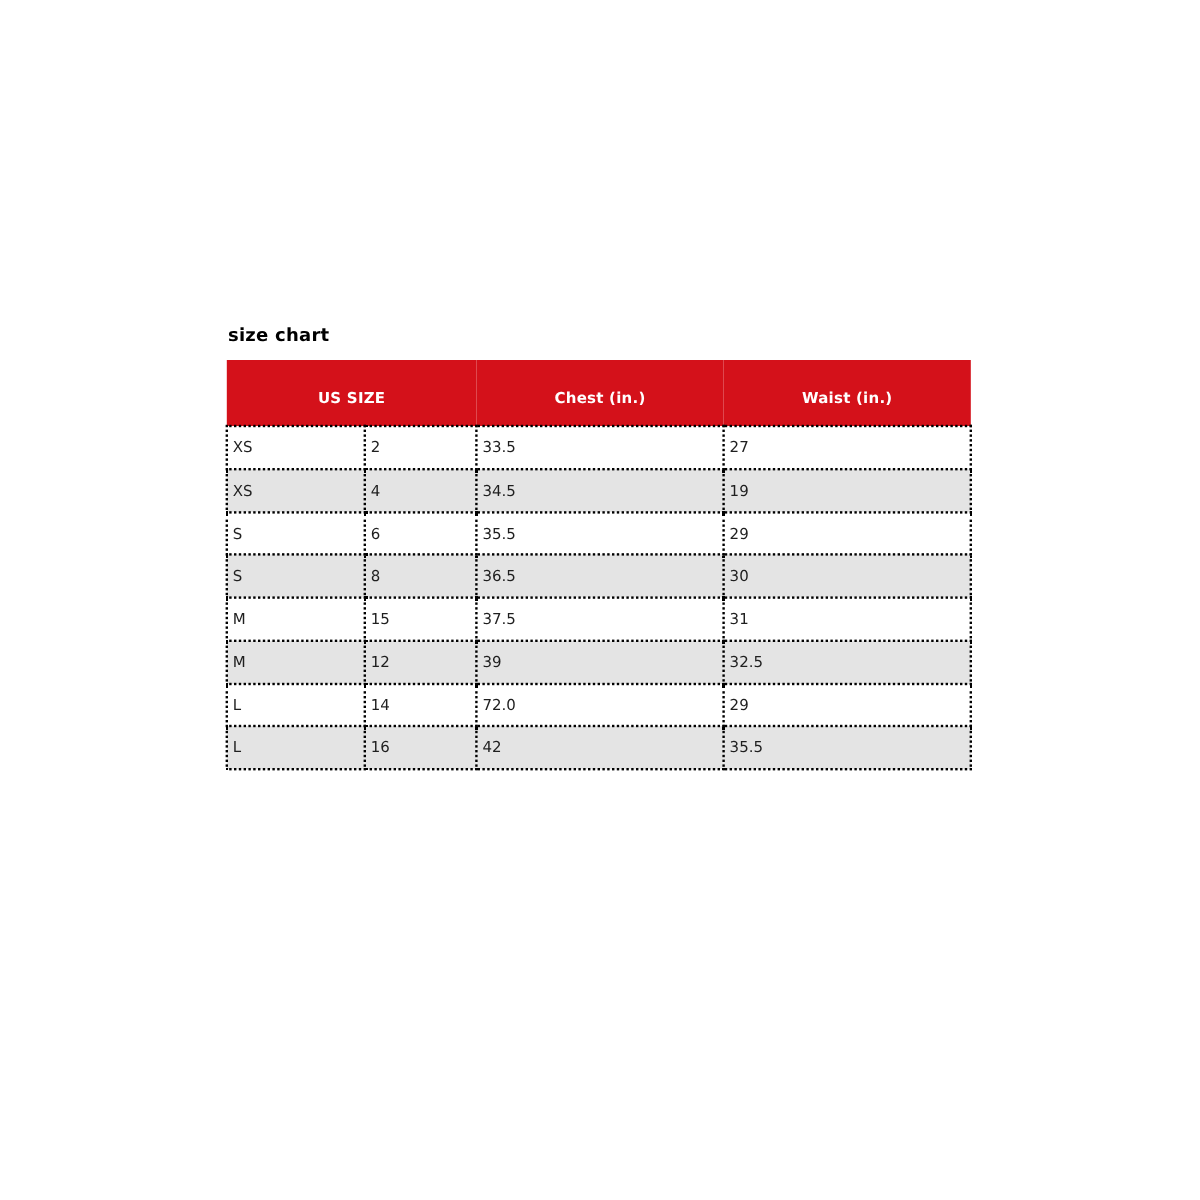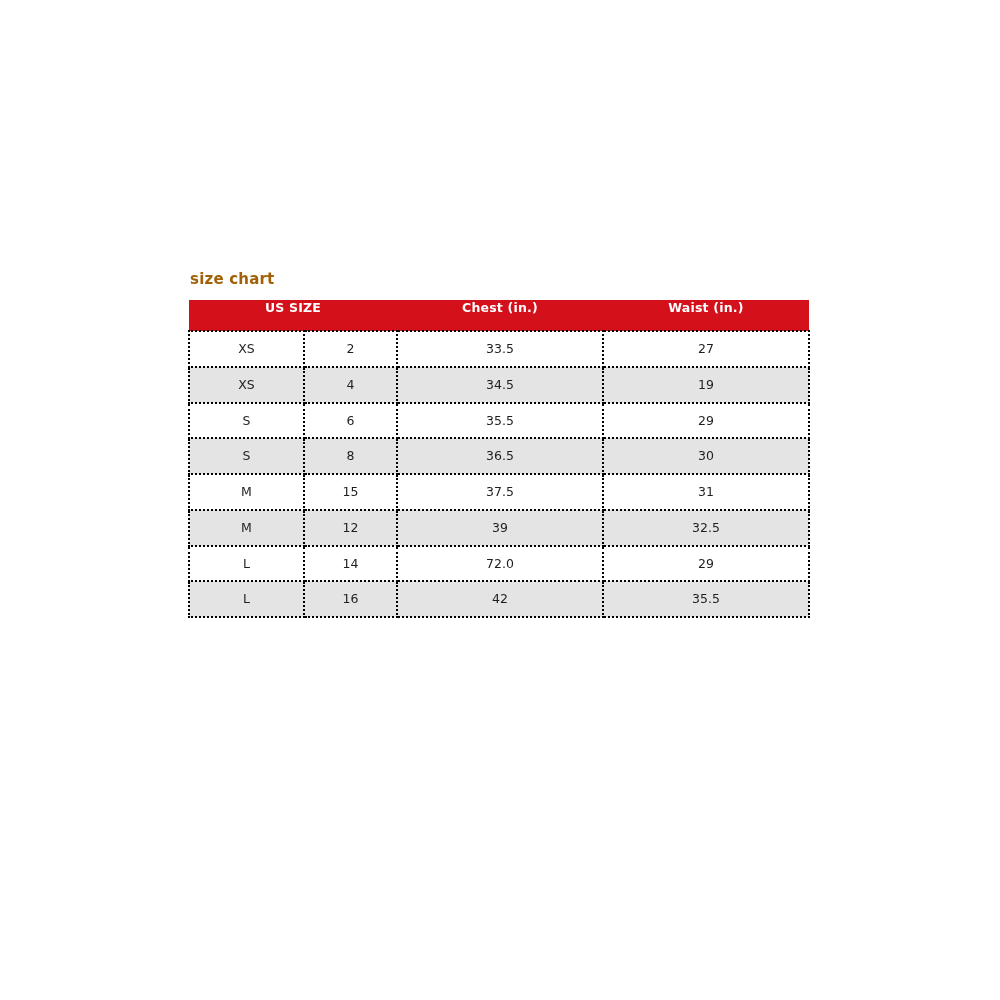--- a/index.html
+++ b/index.html
@@ -23,21 +23,21 @@
     position: absolute;
     left: 188px;
     top: 270px;
     width: 620px;
   }
 
   #chart-title {
     font-family: "DejaVu Sans", sans-serif;
     font-size: 15px;
     font-weight: bold;
-    color: #a16207;
+    color: #000000;
     letter-spacing: 0.2px;
     margin: 0 0 12px 2px;
   }
 
   table.size-chart {
     border-collapse: collapse;
     width: 620px;
     table-layout: fixed;
   }
 
@@ -45,33 +45,33 @@
   table.size-chart col.c1 { width: 93px; }
   table.size-chart col.c2 { width: 206px; }
   table.size-chart col.c3 { width: 206px; }
 
   thead th {
     background: #d4111a;
     color: #ffffff;
     font-size: 12.5px;
     font-weight: bold;
     text-align: center;
-    padding: 0 4px 15px 4px;
+    padding: 24px 4px 15px 4px;
     border: none;
     letter-spacing: 0.2px;
   }
 
   thead th.hdr-span {
     
   }
 
   tbody td {
     font-size: 12.5px;
     color: #1f1f1f;
-    text-align: center;
+    text-align: left;
     padding: 10px 4px 10px 4px;
     border-right: 2px dotted #000000;
     border-bottom: 2px dotted #000000;
     background: #ffffff;
     line-height: 1.1;
   }
 
   tbody td:first-child {
     border-left: 2px dotted #000000;
   }

